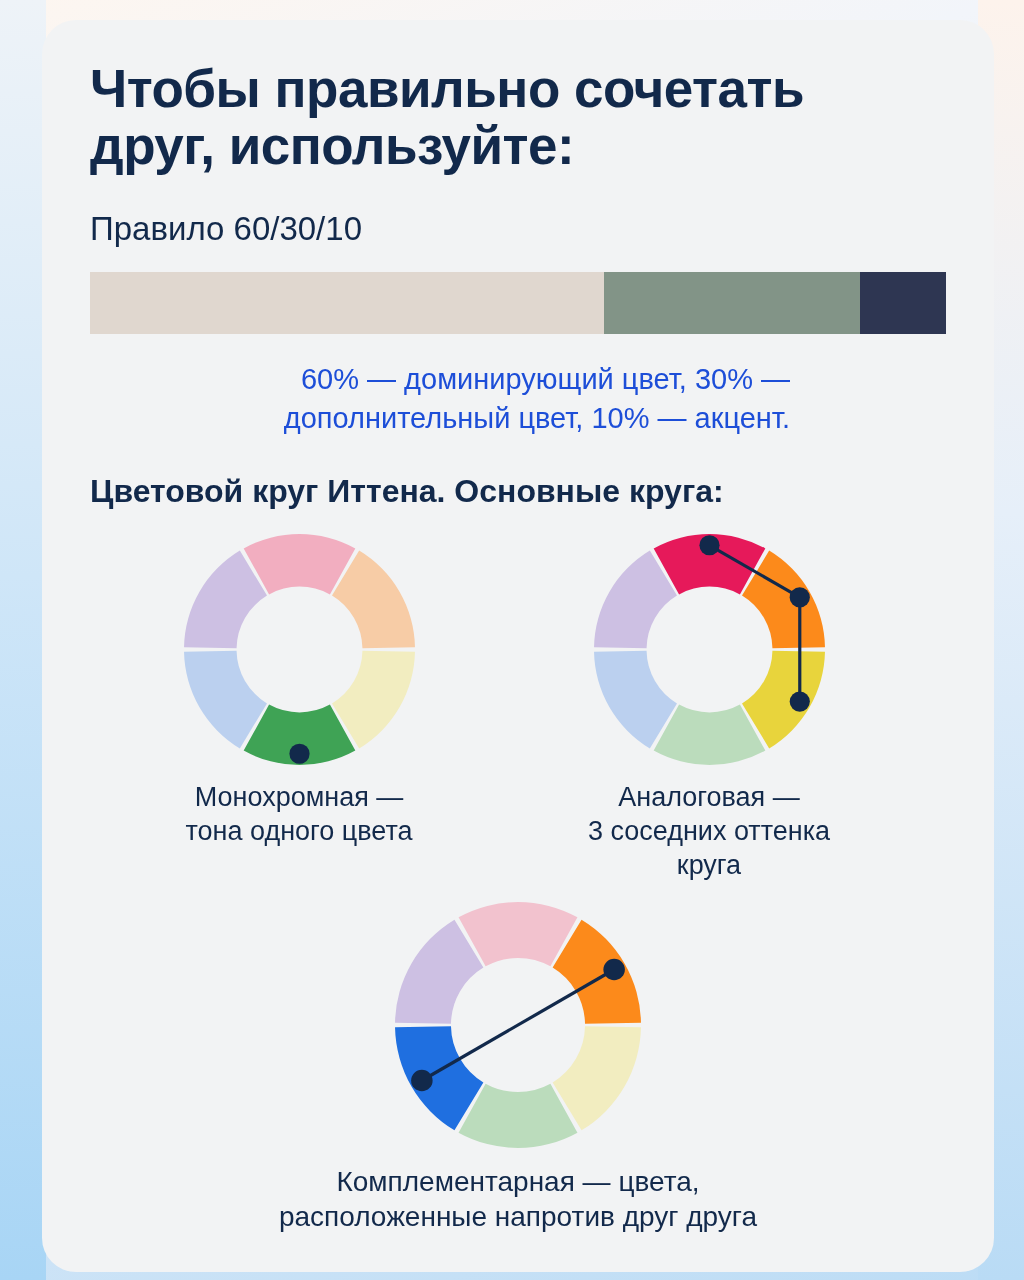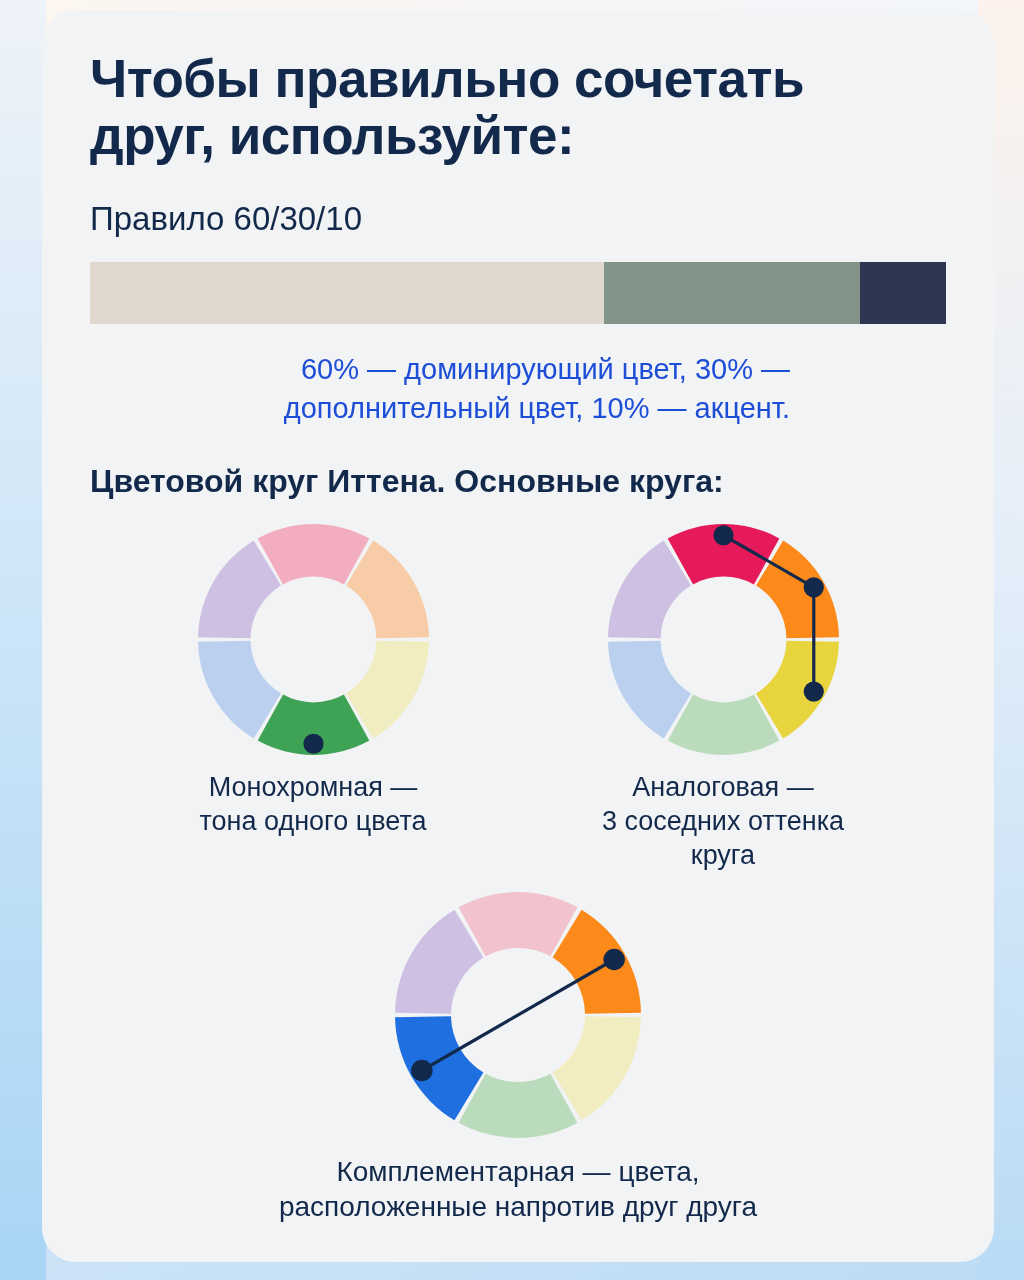--- a/index.html
+++ b/index.html
@@ -25,21 +25,21 @@
   .page-bg-right {
     position: absolute;
     right: 0; top: 0;
     width: 46px; height: 1280px;
     background: linear-gradient(180deg, #fdf3ec 0%, #e6eff9 40%, #b9dbf5 100%);
   }
 
   .card {
     position: absolute;
     left: 42px;
-    top: 10px;
+    top: 20px;
     width: 952px;
     height: 1252px;
     background: #f2f3f4;
     border-radius: 34px;
     overflow: hidden;
   }
 
   .card-inner {
     padding: 40px 48px 0 48px;
   }
@@ -79,21 +79,21 @@
   .wheel-heading {
     margin-top: 36px;
     font-size: 32px;
     font-weight: bold;
     color: #12294b;
   }
 
   .wheels-row {
     margin-top: 22px;
     display: flex;
-    justify-content: center;
+    justify-content: flex-start;
     padding: 0 4px;
   }
 
   .wheel-block {
     width: 410px;
     display: flex;
     flex-direction: column;
     align-items: center;
   }
 

